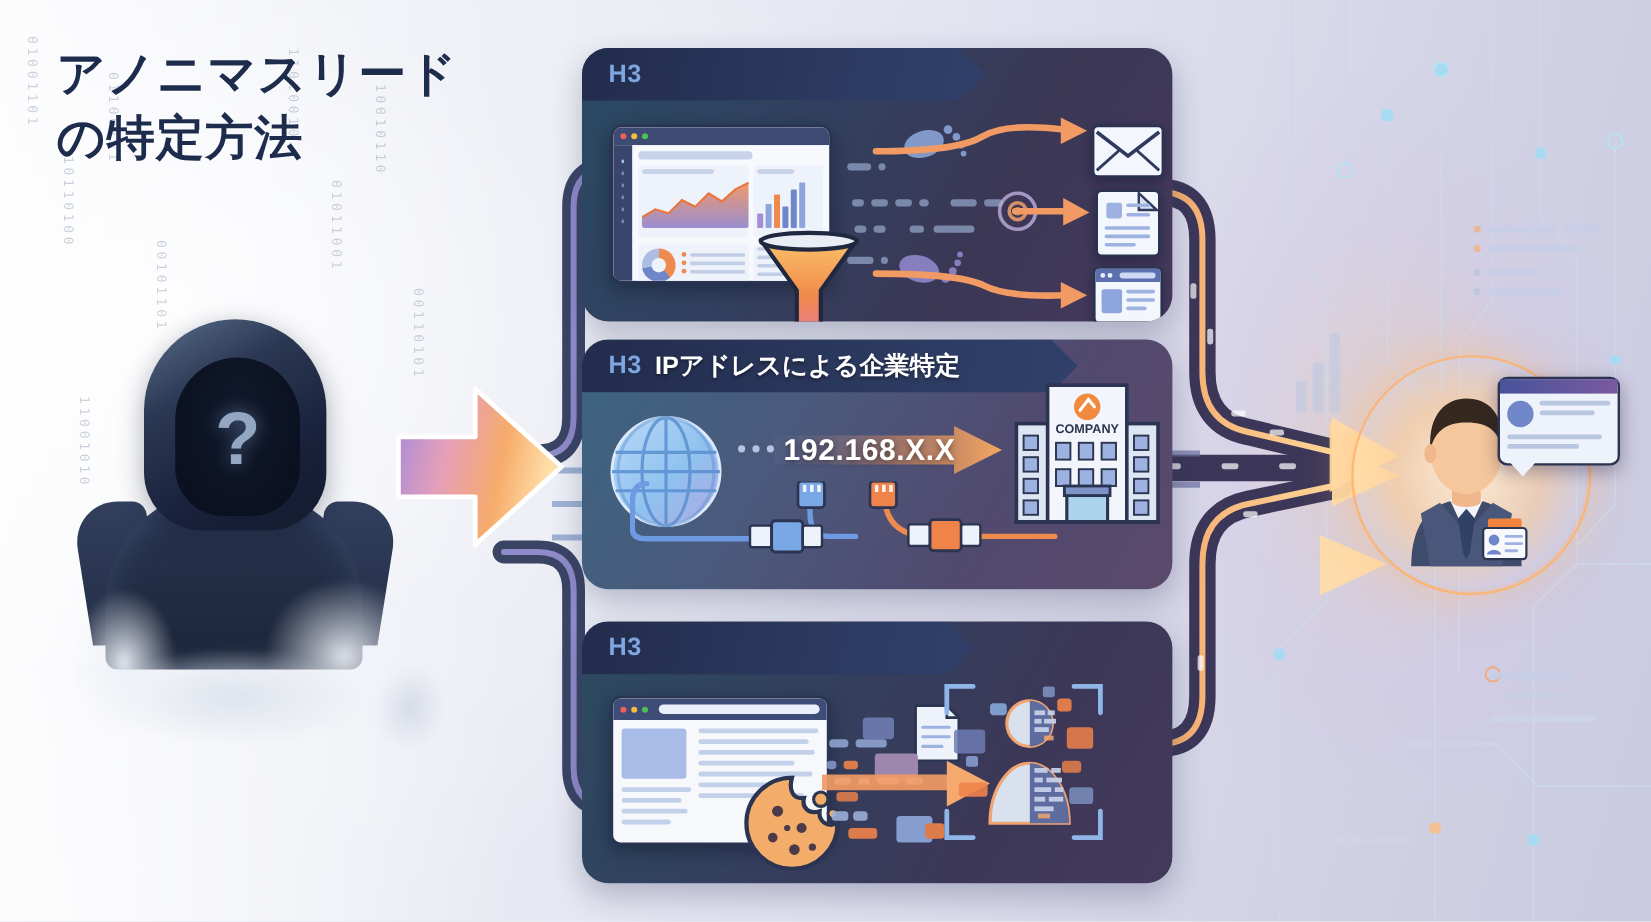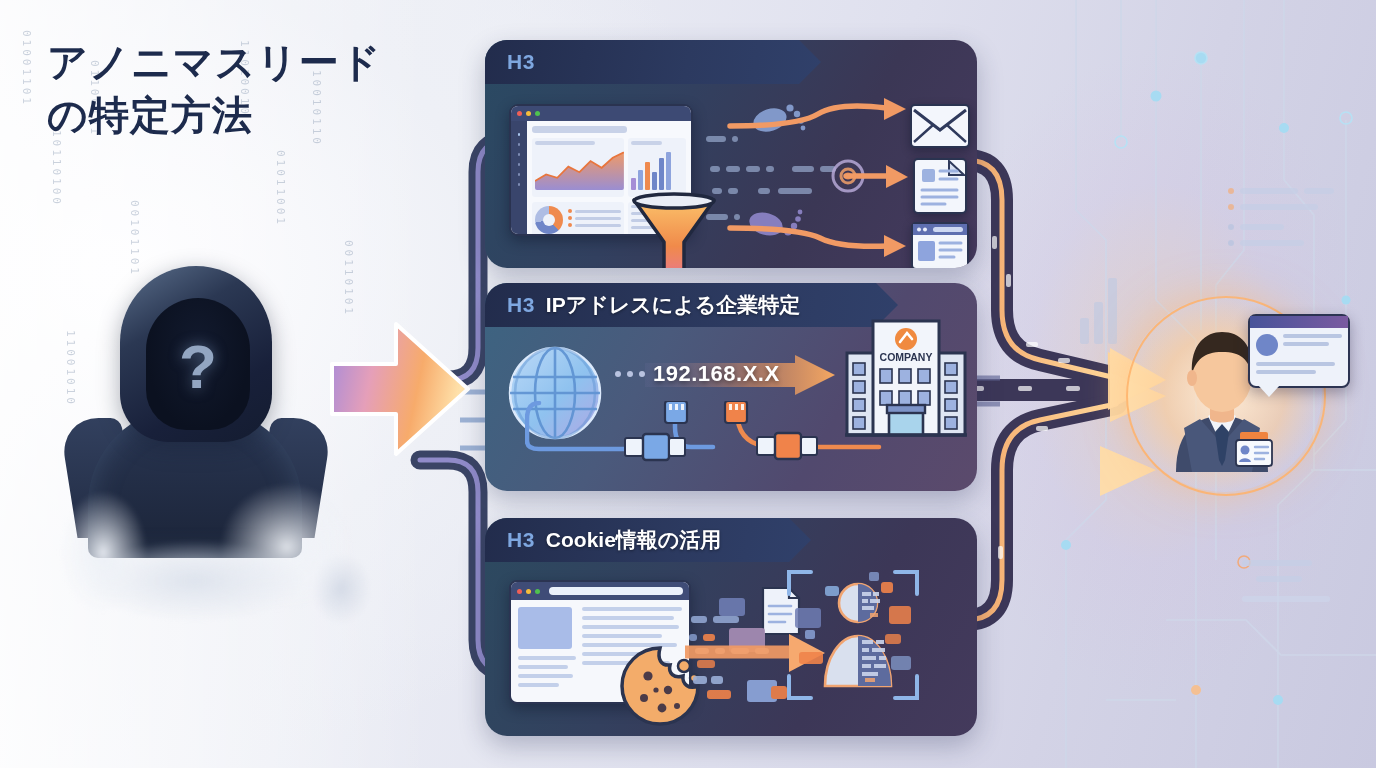--- a/index.html
+++ b/index.html
@@ -116,21 +116,21 @@
   .listrow{display:flex;align-items:center;gap:3px;margin-bottom:3px;}
   .listdot{width:4px;height:4px;border-radius:50%;background:#ef8a4e;}
   .listline{height:3px;background:#c2cde6;border-radius:2px;flex:1;}
   .funnel{position:absolute;left:143px;top:150px;width:92px;height:96px;}
   .outicon{position:absolute;border:2px solid #2a3350;border-radius:5px;
     background:#f3f6fc;box-shadow:0 3px 9px rgba(10,16,34,.38);}
 
   
   .globe{position:absolute;left:22px;top:62px;width:96px;height:96px;}
   .ipbox{position:absolute;left:160px;top:72px;width:190px;height:40px;}
-  .iptext{position:absolute;left:168px;top:78px;color:#fff;font-size:22px;font-weight:700;
+  .iptext{position:absolute;left:168px;top:78px;color:#fff;font-size:25px;font-weight:700;
     letter-spacing:.5px;text-shadow:0 2px 5px rgba(0,0,0,.45);}
   .bldg{position:absolute;left:360px;top:32px;width:122px;height:126px;}
   .cables{position:absolute;left:40px;top:118px;width:360px;height:64px;}
 
   
   .browser{position:absolute;left:24px;top:62px;width:178px;height:120px;
     background:#f6f8fc;border:2px solid #2b3452;border-radius:8px;overflow:hidden;
     box-shadow:0 5px 14px rgba(10,16,34,.4);}
   .brbar{height:18px;background:#3f4c77;display:flex;align-items:center;gap:4px;padding:0 6px;}
   .urlbar{flex:1;height:8px;background:#eaf0fb;border-radius:4px;margin-left:5px;}
@@ -612,21 +612,20 @@
         <rect x="232" y="36" width="18" height="18" rx="2" fill="#eef3fb" stroke="#2b3450" stroke-width="2"></rect>
         <rect x="250" y="32" width="26" height="26" rx="3" fill="#f0834a" stroke="#2b3450" stroke-width="2.4"></rect>
         <rect x="276" y="36" width="16" height="18" rx="2" fill="#eef3fb" stroke="#2b3450" stroke-width="2"></rect>
       </g>
     </svg>
   </div>
 
   <div class="card card3">
     <div class="hdr">
       <span class="h3">H3</span>
-      <span class="ht">Cookie情報の活用</span>
     </div>
 
     <div class="browser">
       <div class="brbar">
         <span class="dot" style="background:#ef5f57"></span>
         <span class="dot" style="background:#f6bd3b"></span>
         <span class="dot" style="background:#4fc14f"></span>
         <span class="urlbar"></span>
       </div>
       <div class="brbody">

